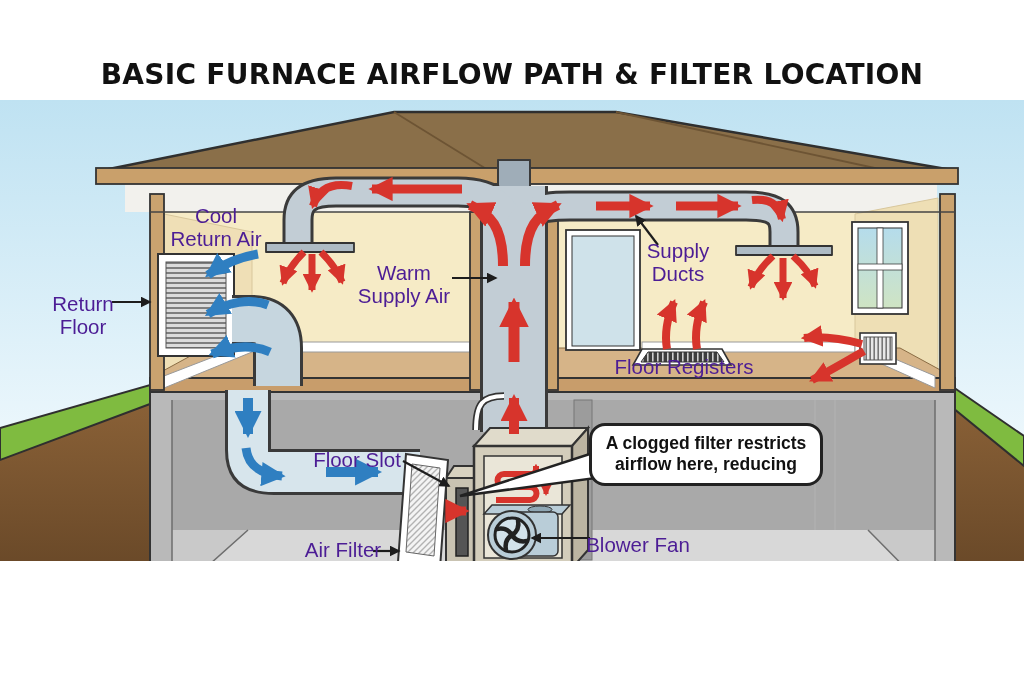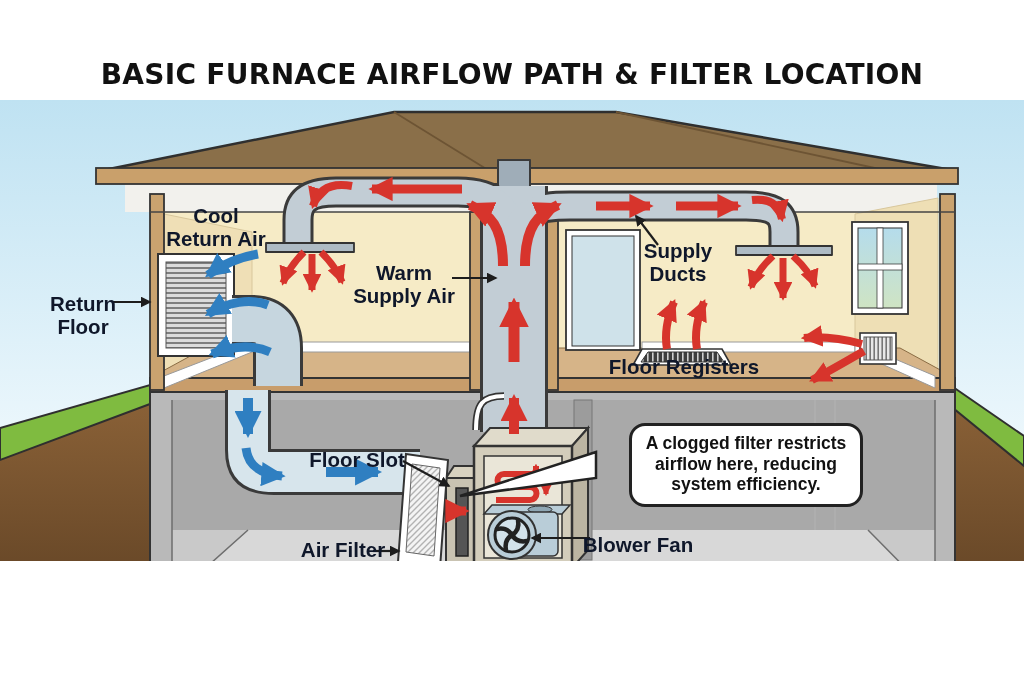--- a/index.html
+++ b/index.html
@@ -2,33 +2,33 @@
 <html><head>
 <meta charset="utf-8">
 <style>
   html,body{margin:0;padding:0;background:#fff;}
   .stage{position:relative;width:1024px;height:561px;background:#ffffff;overflow:hidden;
          font-family:"Liberation Sans",sans-serif;}
   .title{position:absolute;top:58px;left:0;width:100%;text-align:center;
          font-family:"DejaVu Sans",sans-serif;font-weight:700;font-size:28px;
          letter-spacing:.3px;color:#111;}
   svg.scene{position:absolute;left:0;top:0;}
-  .lbl{position:absolute;transform:translateX(-50%);text-align:center;font-weight:700;
-       font-size:20.5px;line-height:1.1;color:#0f172a;white-space:nowrap;}
+  .lbl{position:absolute;transform:translateX(-50%);text-align:center;font-weight:400;
+       font-size:20.5px;line-height:1.1;color:#4c1d95;white-space:nowrap;}
   #lbl-cool{left:216px;top:205px;}
   #lbl-returnvent{left:83px;top:277px;margin-top:16px;}
   #lbl-warm{left:404px;top:262px;}
   #lbl-supplyducts{left:678px;top:240px;}
   #lbl-floorreg{left:684px;top:356px;}
   #lbl-filterslot{left:357px;top:449px;}
   #lbl-airfilter{left:331px;top:539px;margin-left:12px;}
   #lbl-blowerfan{left:638px;top:522px;margin-top:12px;}
   .callout{position:absolute;left:589px;top:423px;width:234px;box-sizing:border-box;
            background:#fff;border:3px solid #222;border-radius:16px;padding:7px 4px 9px;
-           text-align:center;font-weight:700;font-size:17.5px;line-height:1.18;color:#111;margin-left:40px;}
+           text-align:center;font-weight:700;font-size:17.5px;line-height:1.18;color:#111;}
 </style>
 </head>
 <body>
 
 <div class="stage">
 
   <svg class="scene" width="1024" height="683" viewBox="0 0 1024 683">
     <defs>
       <linearGradient id="sg" x1="0" y1="100" x2="0" y2="470" gradientUnits="userSpaceOnUse">
         <stop offset="0" stop-color="#bfe2f2"></stop>
@@ -282,16 +282,15 @@
     <span>Supply</span><br>
     <span>Ducts</span>
   </div>
   <div class="lbl" id="lbl-filterslot">Floor Slot</div>
   <div class="lbl" id="lbl-airfilter">Air Filter</div>
   <div class="lbl" id="lbl-blowerfan">Blower Fan</div>
 
   <div class="callout">
     <span>A clogged filter restricts</span><br>
     <span>airflow here, reducing</span><br>
-    <span>system efficiency.</span>
   </div>
 
 </div>
 
 </body></html>

